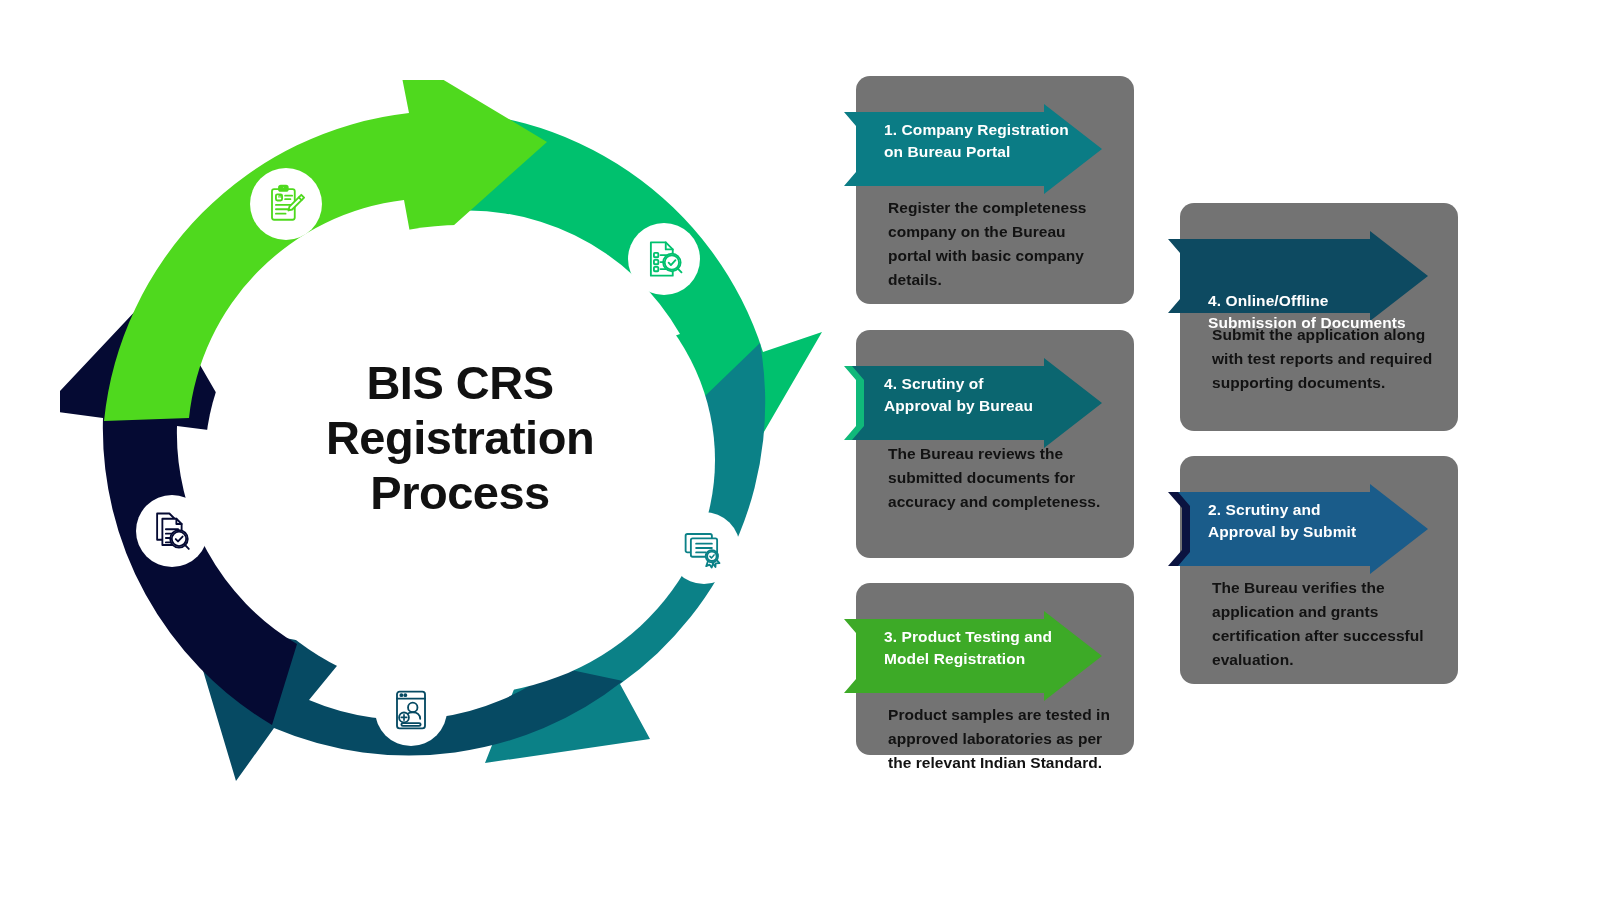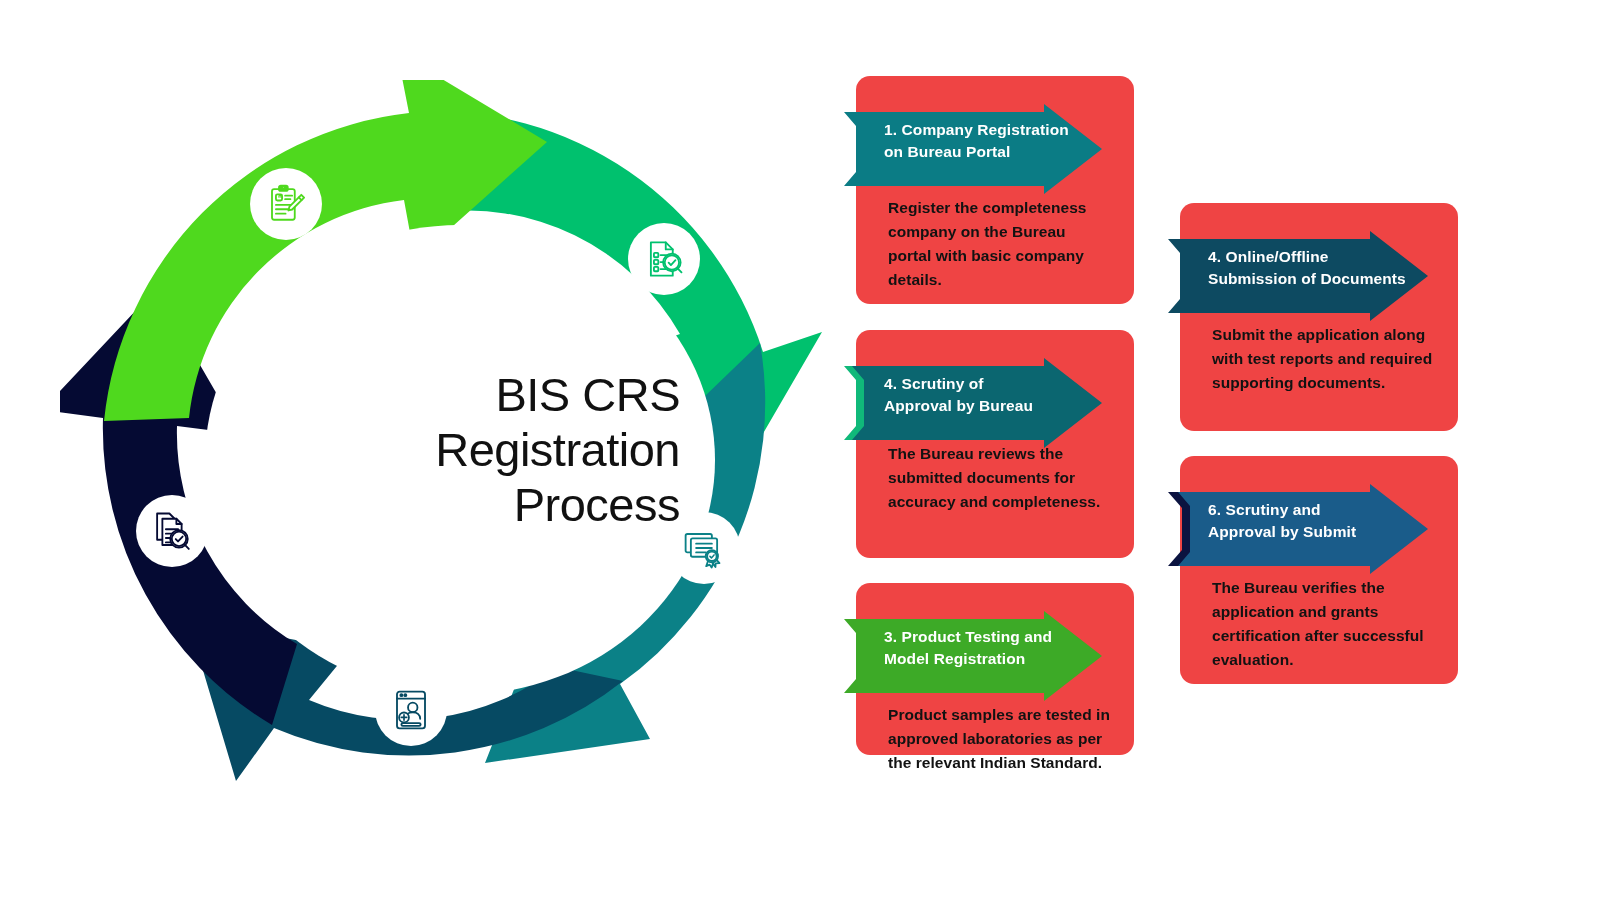--- a/index.html
+++ b/index.html
@@ -26,26 +26,26 @@
     left: 60px;
     top: 80px;
     width: 800px;
     height: 760px;
   }
   #cycle-svg { display: block; width: 800px; height: 760px; }
 
   .center-title {
     position: absolute;
     left: 180px;
-    top: 288px;
+    top: 276px;
     width: 440px;
-    text-align: right;
+    text-align: center;
     font-size: 47px;
     line-height: 1.17;
-    font-weight: 400;
+    font-weight: 700;
     letter-spacing: -0.5px;
     color: #111111;
     font-family: "Liberation Sans", "DejaVu Sans", sans-serif;
   }
   .center-title span { display: block; }
 
   
   .icon-bubble {
     position: absolute;
     width: 72px;
@@ -54,21 +54,21 @@
     background: #ffffff;
     display: flex;
     align-items: center;
     justify-content: center;
   }
   .icon-bubble svg { width: 42px; height: 42px; display: block; }
 
   
   .step-card {
     position: absolute;
-    background: #ef4444;
+    background: #737373;
     border-radius: 14px;
   }
   .arrow-band {
     position: absolute;
     left: -12px;
     top: 28px;
   }
   .arrow-band svg { display: block; }
   .arrow-label {
     position: absolute;
@@ -265,34 +265,34 @@
     </div>
     <div class="card-body" style="top:120px;">Product samples are tested in approved laboratories as per the relevant Indian Standard.</div>
   </div>
 
   <div class="step-card" style="left:1180px; top:203px; width:278px; height:228px;">
     <div class="arrow-band">
       <svg width="262" height="90" viewBox="0 0 262 90">
         <path d="M0 8 L12 22 L12 68 L0 82 L202 82 L202 90 L260 45 L202 0 L202 8 Z" fill="#0D4A61"></path>
       </svg>
     </div>
-    <div class="arrow-label" style="width:225px;">
+    <div class="arrow-label" style="width:225px;margin-top:44px;">
       <div>4. Online/Offline</div>
       <div>Submission of Documents</div>
     </div>
     <div class="card-body" style="top:120px;">Submit the application along with test reports and required supporting documents.</div>
   </div>
 
   <div class="step-card" style="left:1180px; top:456px; width:278px; height:228px;">
     <div class="arrow-band">
       <svg width="262" height="90" viewBox="0 0 262 90">
         <path d="M0 8 L14 24 L14 66 L0 82 L32 82 L32 8 Z" fill="#0B1340"></path>
         <path d="M10 8 L22 22 L22 68 L10 82 L202 82 L202 90 L260 45 L202 0 L202 8 Z" fill="#1A5C8A"></path>
       </svg>
     </div>
     <div class="arrow-label">
-      <div>6. Scrutiny and</div>
+      <div>2. Scrutiny and</div>
       <div>Approval by Submit</div>
     </div>
     <div class="card-body" style="top:120px;">The Bureau verifies the application and grants certification after successful evaluation.</div>
   </div>
 
 </div>
 
 </body></html>

